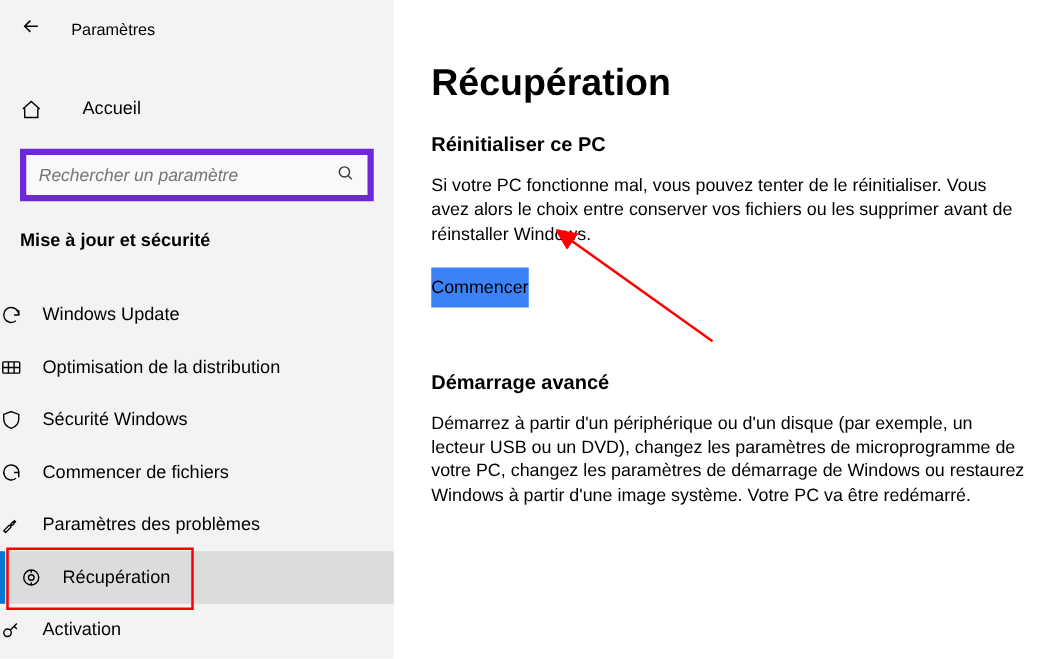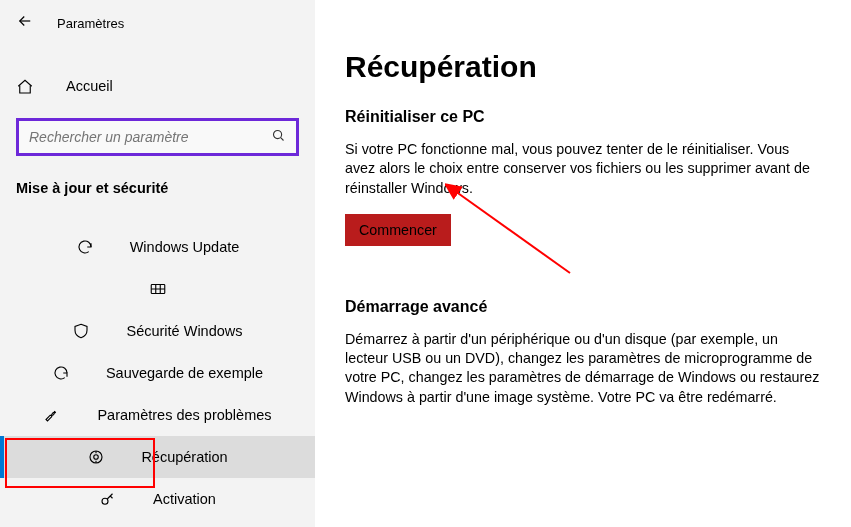--- a/index.html
+++ b/index.html
@@ -49,21 +49,21 @@
     .home-icon svg, .nav-icon svg {
       width: 18px;
       height: 18px;
     }
     .home-label {
       font-size: 14.5px;
       color: #000;
     }
     .search-box {
       margin: 10px 16px 0 16px;
-      border: 3px solid #6d28d9;
+      border: 5px solid #6d28d9;
       background: #f9f9f9;
       display: flex;
       align-items: center;
       padding: 7px 10px;
     }
     .search-input {
       flex: 1;
       border: none;
       background: transparent;
       font-size: 14px;
@@ -79,24 +79,23 @@
       padding: 0 16px;
       margin-top: 24px;
       margin-bottom: 30px;
       font-size: 14.5px;
       font-weight: 600;
       color: #000;
     }
     .nav-item {
       display: flex;
       align-items: center;
-      padding: 12px 16px;
-      gap: 36px;
-      cursor: pointer;
-      justify-content: center;
+      padding: 12px 0;
+      gap: 16px;
+      cursor: pointer;
     }
     .nav-item.selected {
       background: #dcdcdc;
       border-left: 4px solid #0078d4;
       padding-left: 12px;
     }
     .nav-label {
       font-size: 14.5px;
       color: #000;
     }
@@ -132,22 +131,22 @@
       color: #000;
       margin-bottom: 14px;
     }
     .section-text {
       font-size: 14.3px;
       color: #000;
       line-height: 1.35;
       margin-bottom: 16px;
     }
     .action-btn {
-      padding: 8px 14px;
-      background: #b91c1c;
+      padding: 8px 0;
+      background: #3b82f6;
       border: none;
       font-size: 14.3px;
       color: #000;
       cursor: pointer;
     }
     .section-divider {
       height: 52px;
     }
     .arrow-annotation {
       position: absolute;
@@ -200,39 +199,40 @@
     <span class="nav-label">Windows Update</span>
   </div>
 
   <div class="nav-item">
     <span class="nav-icon">
       <svg viewBox="0 0 24 24" fill="none" stroke="#000" stroke-width="1.5">
           <rect x="3" y="6" width="18" height="12" rx="1"></rect>
           <path d="M9 6v12M15 6v12M3 12h18"></path>
         </svg>
     </span>
+    <span class="nav-label">Optimisation de la distribution</span>
   </div>
 
   <div class="nav-item">
     <span class="nav-icon">
       <svg viewBox="0 0 24 24" fill="none" stroke="#000" stroke-width="1.5">
           <path d="M12 3l8 3v5c0 5-3.5 8.5-8 10-4.5-1.5-8-5-8-10V6l8-3z"></path>
         </svg>
     </span>
     <span class="nav-label">Sécurité Windows</span>
   </div>
 
   <div class="nav-item">
     <span class="nav-icon">
       <svg viewBox="0 0 24 24" fill="none" stroke="#000" stroke-width="1.5">
           <path d="M20 12a8 8 0 10-3 6.2"></path>
           <path d="M20 17v-5h-5"></path>
         </svg>
     </span>
-    <span class="nav-label">Sauvegarde de exemple</span>
+    <span class="nav-label">Commencer de fichiers</span>
   </div>
 
   <div class="nav-item">
     <span class="nav-icon">
       <svg viewBox="0 0 24 24" fill="none" stroke="#000" stroke-width="1.5">
           <path d="M15 7a4 4 0 01-5.3 5.3L4 18l2 2 5.7-5.7A4 4 0 0117 9l-2-2z"></path>
         </svg>
     </span>
     <span class="nav-label">Paramètres des problèmes</span>
   </div>

